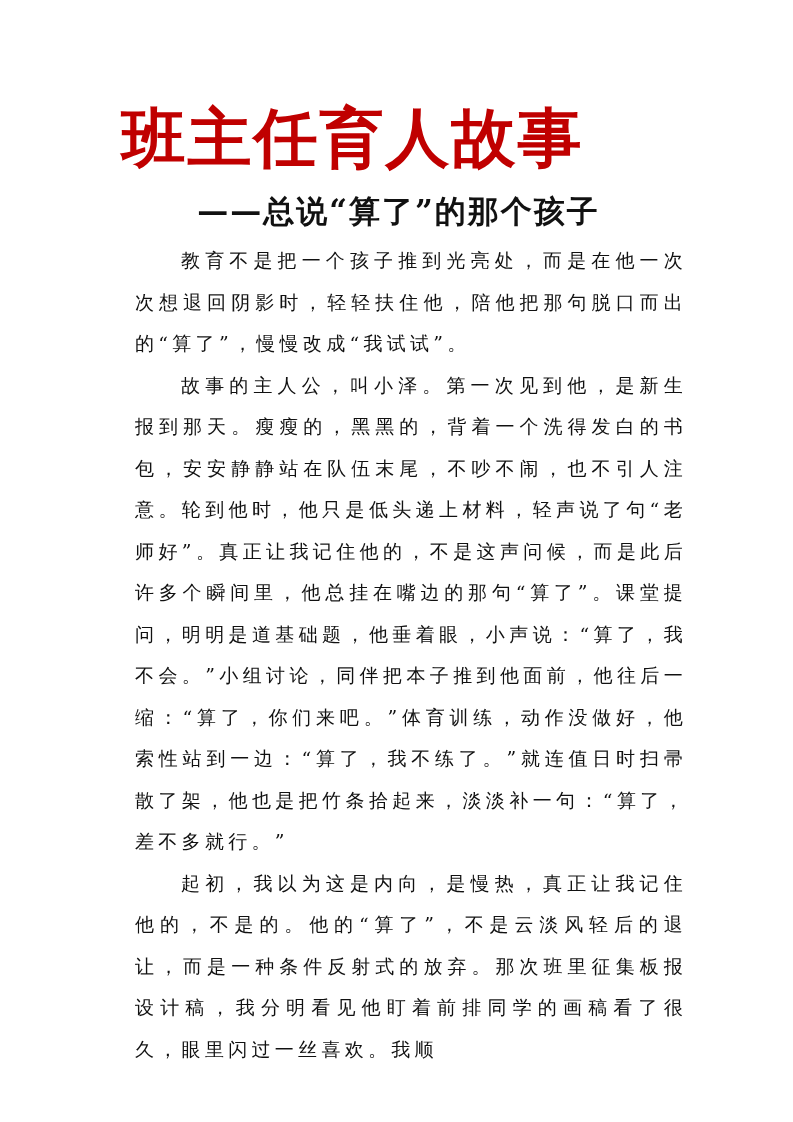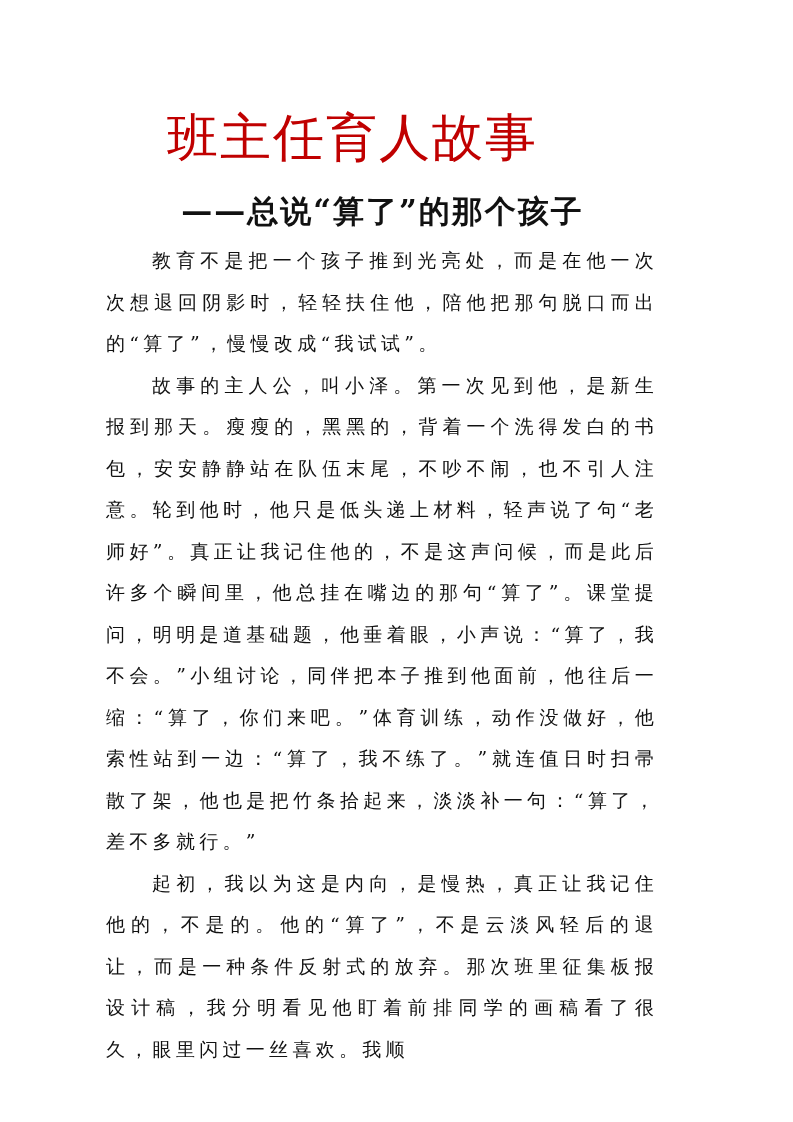--- a/index.html
+++ b/index.html
@@ -21,42 +21,42 @@
       width: 793px;
       height: 1122px;
     }
     .title {
       position: absolute;
       left: 0;
       width: 705px;
       top: 98px;
       text-align: center;
       font-family: "DejaVu Sans", "Liberation Sans", sans-serif;
-      font-weight: normal;
-      font-size: 51px;
+      font-weight: bold;
+      font-size: 64px;
       line-height: 80px;
       letter-spacing: 2px;
       color: #c00000;
       margin: 0;
     }
     .subtitle {
       position: absolute;
-      left: 0;
+      left: 16px;
       width: 765px;
       top: 186px;
       text-align: center;
       font-size: 31px;
       line-height: 50px;
       letter-spacing: 2px;
       color: #111111;
       margin: 0;
     }
     .body-text {
       position: absolute;
-      left: 106px;
+      left: 135px;
       width: 552px;
       top: 240px;
     }
     .para {
       margin: 0;
       font-size: 19px;
       line-height: 41.5px;
       letter-spacing: 4.3px;
       text-align: justify;
       text-indent: 46px;

